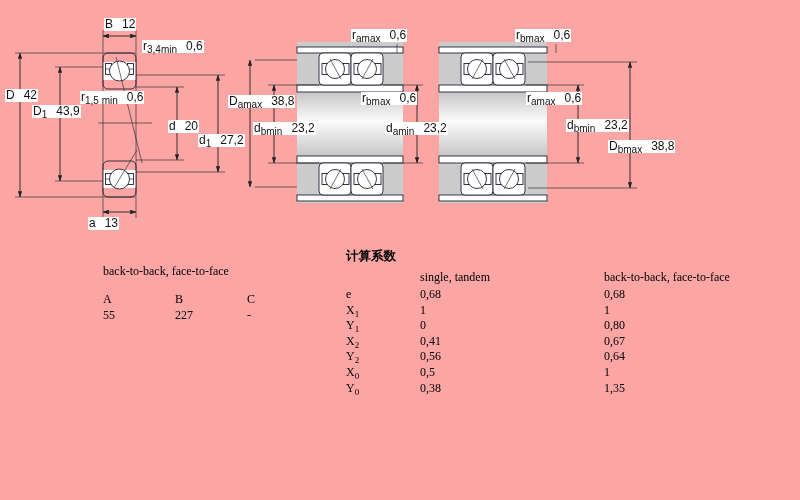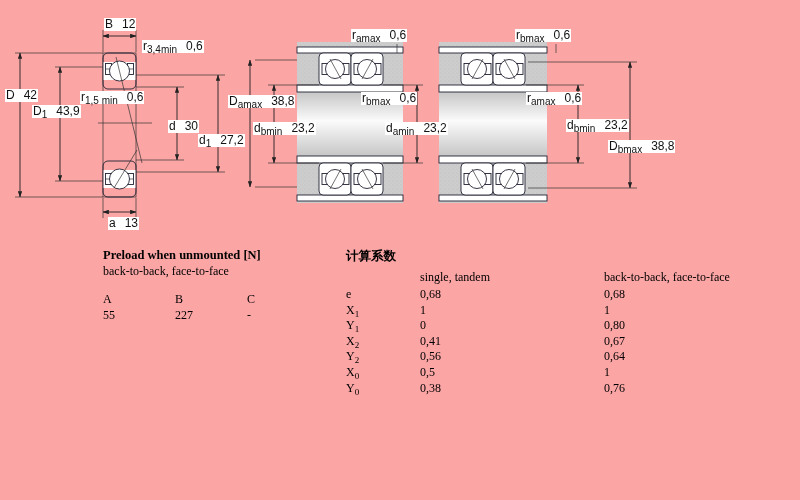--- a/index.html
+++ b/index.html
@@ -195,37 +195,36 @@
       <line x1="630" y1="62" x2="630" y2="188" class="dim"></line>
       <line x1="556" y1="44" x2="556" y2="53" class="ext"></line>
     </g>
   </svg>
 
   <span class="dlabel" style="left:104px;top:18px"><span>B</span><sub></sub><span class="val">12</span></span>
   <span class="dlabel" style="left:142px;top:40px"><span>r</span><sub>3,4min</sub><span class="val">0,6</span></span>
   <span class="dlabel" style="left:5px;top:89px"><span>D</span><sub></sub><span class="val">42</span></span>
   <span class="dlabel" style="left:32px;top:105px"><span>D</span><sub>1</sub><span class="val">43,9</span></span>
   <span class="dlabel" style="left:80px;top:91px"><span>r</span><sub>1,5 min</sub><span class="val">0,6</span></span>
-  <span class="dlabel" style="left:168px;top:120px"><span>d</span><sub></sub><span class="val">30</span></span>
+  <span class="dlabel" style="left:168px;top:120px"><span>d</span><sub></sub><span class="val">20</span></span>
   <span class="dlabel" style="left:198px;top:134px"><span>d</span><sub>1</sub><span class="val">27,2</span></span>
-  <span class="dlabel" style="left:108px;top:217px"><span>a</span><sub></sub><span class="val">13</span></span>
+  <span class="dlabel" style="left:88px;top:217px"><span>a</span><sub></sub><span class="val">13</span></span>
 
   <span class="dlabel" style="left:351px;top:29px"><span>r</span><sub>amax</sub><span class="val">0,6</span></span>
   <span class="dlabel" style="left:228px;top:95px"><span>D</span><sub>amax</sub><span class="val">38,8</span></span>
   <span class="dlabel" style="left:253px;top:122px"><span>d</span><sub>bmin</sub><span class="val">23,2</span></span>
   <span class="dlabel" style="left:361px;top:92px"><span>r</span><sub>bmax</sub><span class="val">0,6</span></span>
   <span class="dlabel" style="left:385px;top:122px"><span>d</span><sub>amin</sub><span class="val">23,2</span></span>
 
   <span class="dlabel" style="left:515px;top:29px"><span>r</span><sub>bmax</sub><span class="val">0,6</span></span>
   <span class="dlabel" style="left:526px;top:92px"><span>r</span><sub>amax</sub><span class="val">0,6</span></span>
   <span class="dlabel" style="left:566px;top:119px"><span>d</span><sub>bmin</sub><span class="val">23,2</span></span>
   <span class="dlabel" style="left:608px;top:140px"><span>D</span><sub>bmax</sub><span class="val">38,8</span></span>
 
   <div class="tblock" style="left:103px;top:248px;width:290px;height:80px">
-    <div class="abs t-title" style="left:0;top:0">Preload when unmounted [N]</div>
     <div class="abs" style="left:0;top:16px">back-to-back, face-to-face</div>
     <div class="abs" style="left:0;top:44px">A</div>
     <div class="abs" style="left:72px;top:44px">B</div>
     <div class="abs" style="left:144px;top:44px">C</div>
     <div class="abs" style="left:0;top:60px">55</div>
     <div class="abs" style="left:72px;top:60px">227</div>
     <div class="abs" style="left:144px;top:60px">-</div>
   </div>
 
   <div class="tblock" style="left:346px;top:248px;width:450px;height:160px">
@@ -259,17 +258,17 @@
       <span class="fcol2">0,64</span>
     </div>
     <div class="frow" style="top:117px">
       <span><span>X</span><sub>0</sub></span>
       <span class="fcol1">0,5</span>
       <span class="fcol2">1</span>
     </div>
     <div class="frow" style="top:133px">
       <span><span>Y</span><sub>0</sub></span>
       <span class="fcol1">0,38</span>
-      <span class="fcol2">0,76</span>
+      <span class="fcol2">1,35</span>
     </div>
   </div>
 
 </div>
 
 </body></html>

